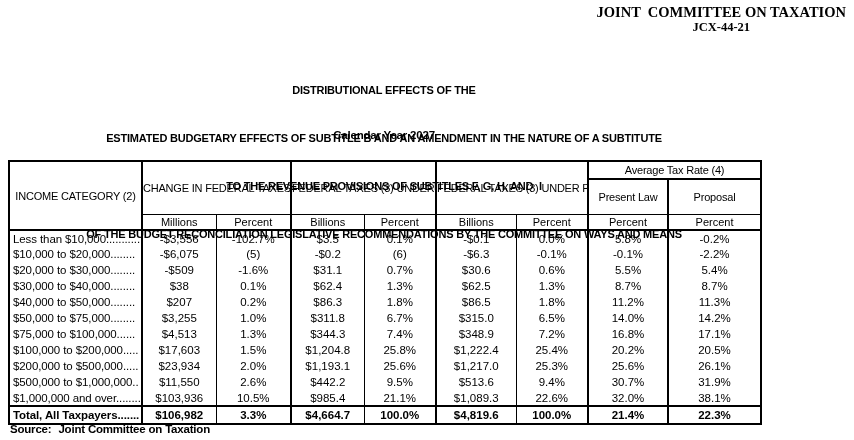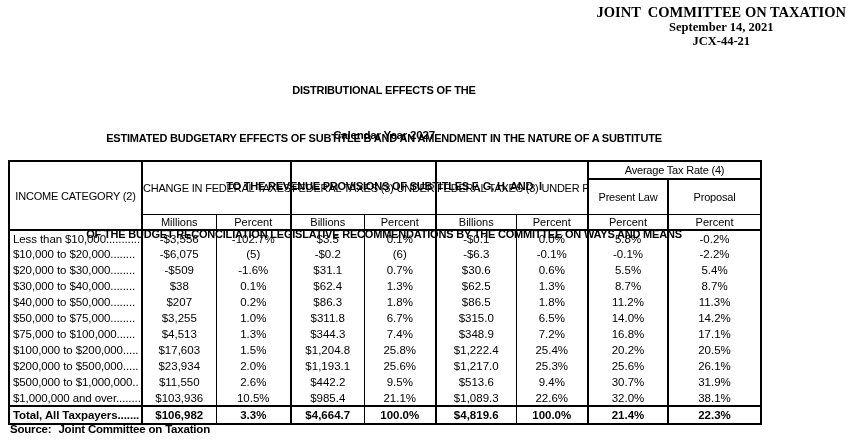--- a/index.html
+++ b/index.html
@@ -68,21 +68,20 @@
     position: absolute; top: 423px; left: 10px;
     font-weight: bold; font-size: 11.5px; letter-spacing: -0.2px;
   }
   .source .lbl { margin-right: 7px; }
 </style>
 </head>
 <body>
 
 <div class="letterhead">
   <div class="org">JOINT  COMMITTEE ON TAXATION</div>
-  <div class="sub">September 14, 2021</div>
   <div class="sub">JCX-44-21</div>
 </div>
 
 <div class="titles">
   <div>DISTRIBUTIONAL EFFECTS OF THE</div>
   <div>ESTIMATED BUDGETARY EFFECTS OF SUBTITLE B AND AN AMENDMENT IN THE NATURE OF A SUBTITUTE</div>
   <div>TO THE REVENUE PROVISIONS OF SUBTITLES F, G, H, AND  I</div>
   <div>OF THE BUDGET RECONCILIATION LEGISLATIVE RECOMMENDATIONS BY THE COMMITTEE ON WAYS AND MEANS</div>
 </div>
 

